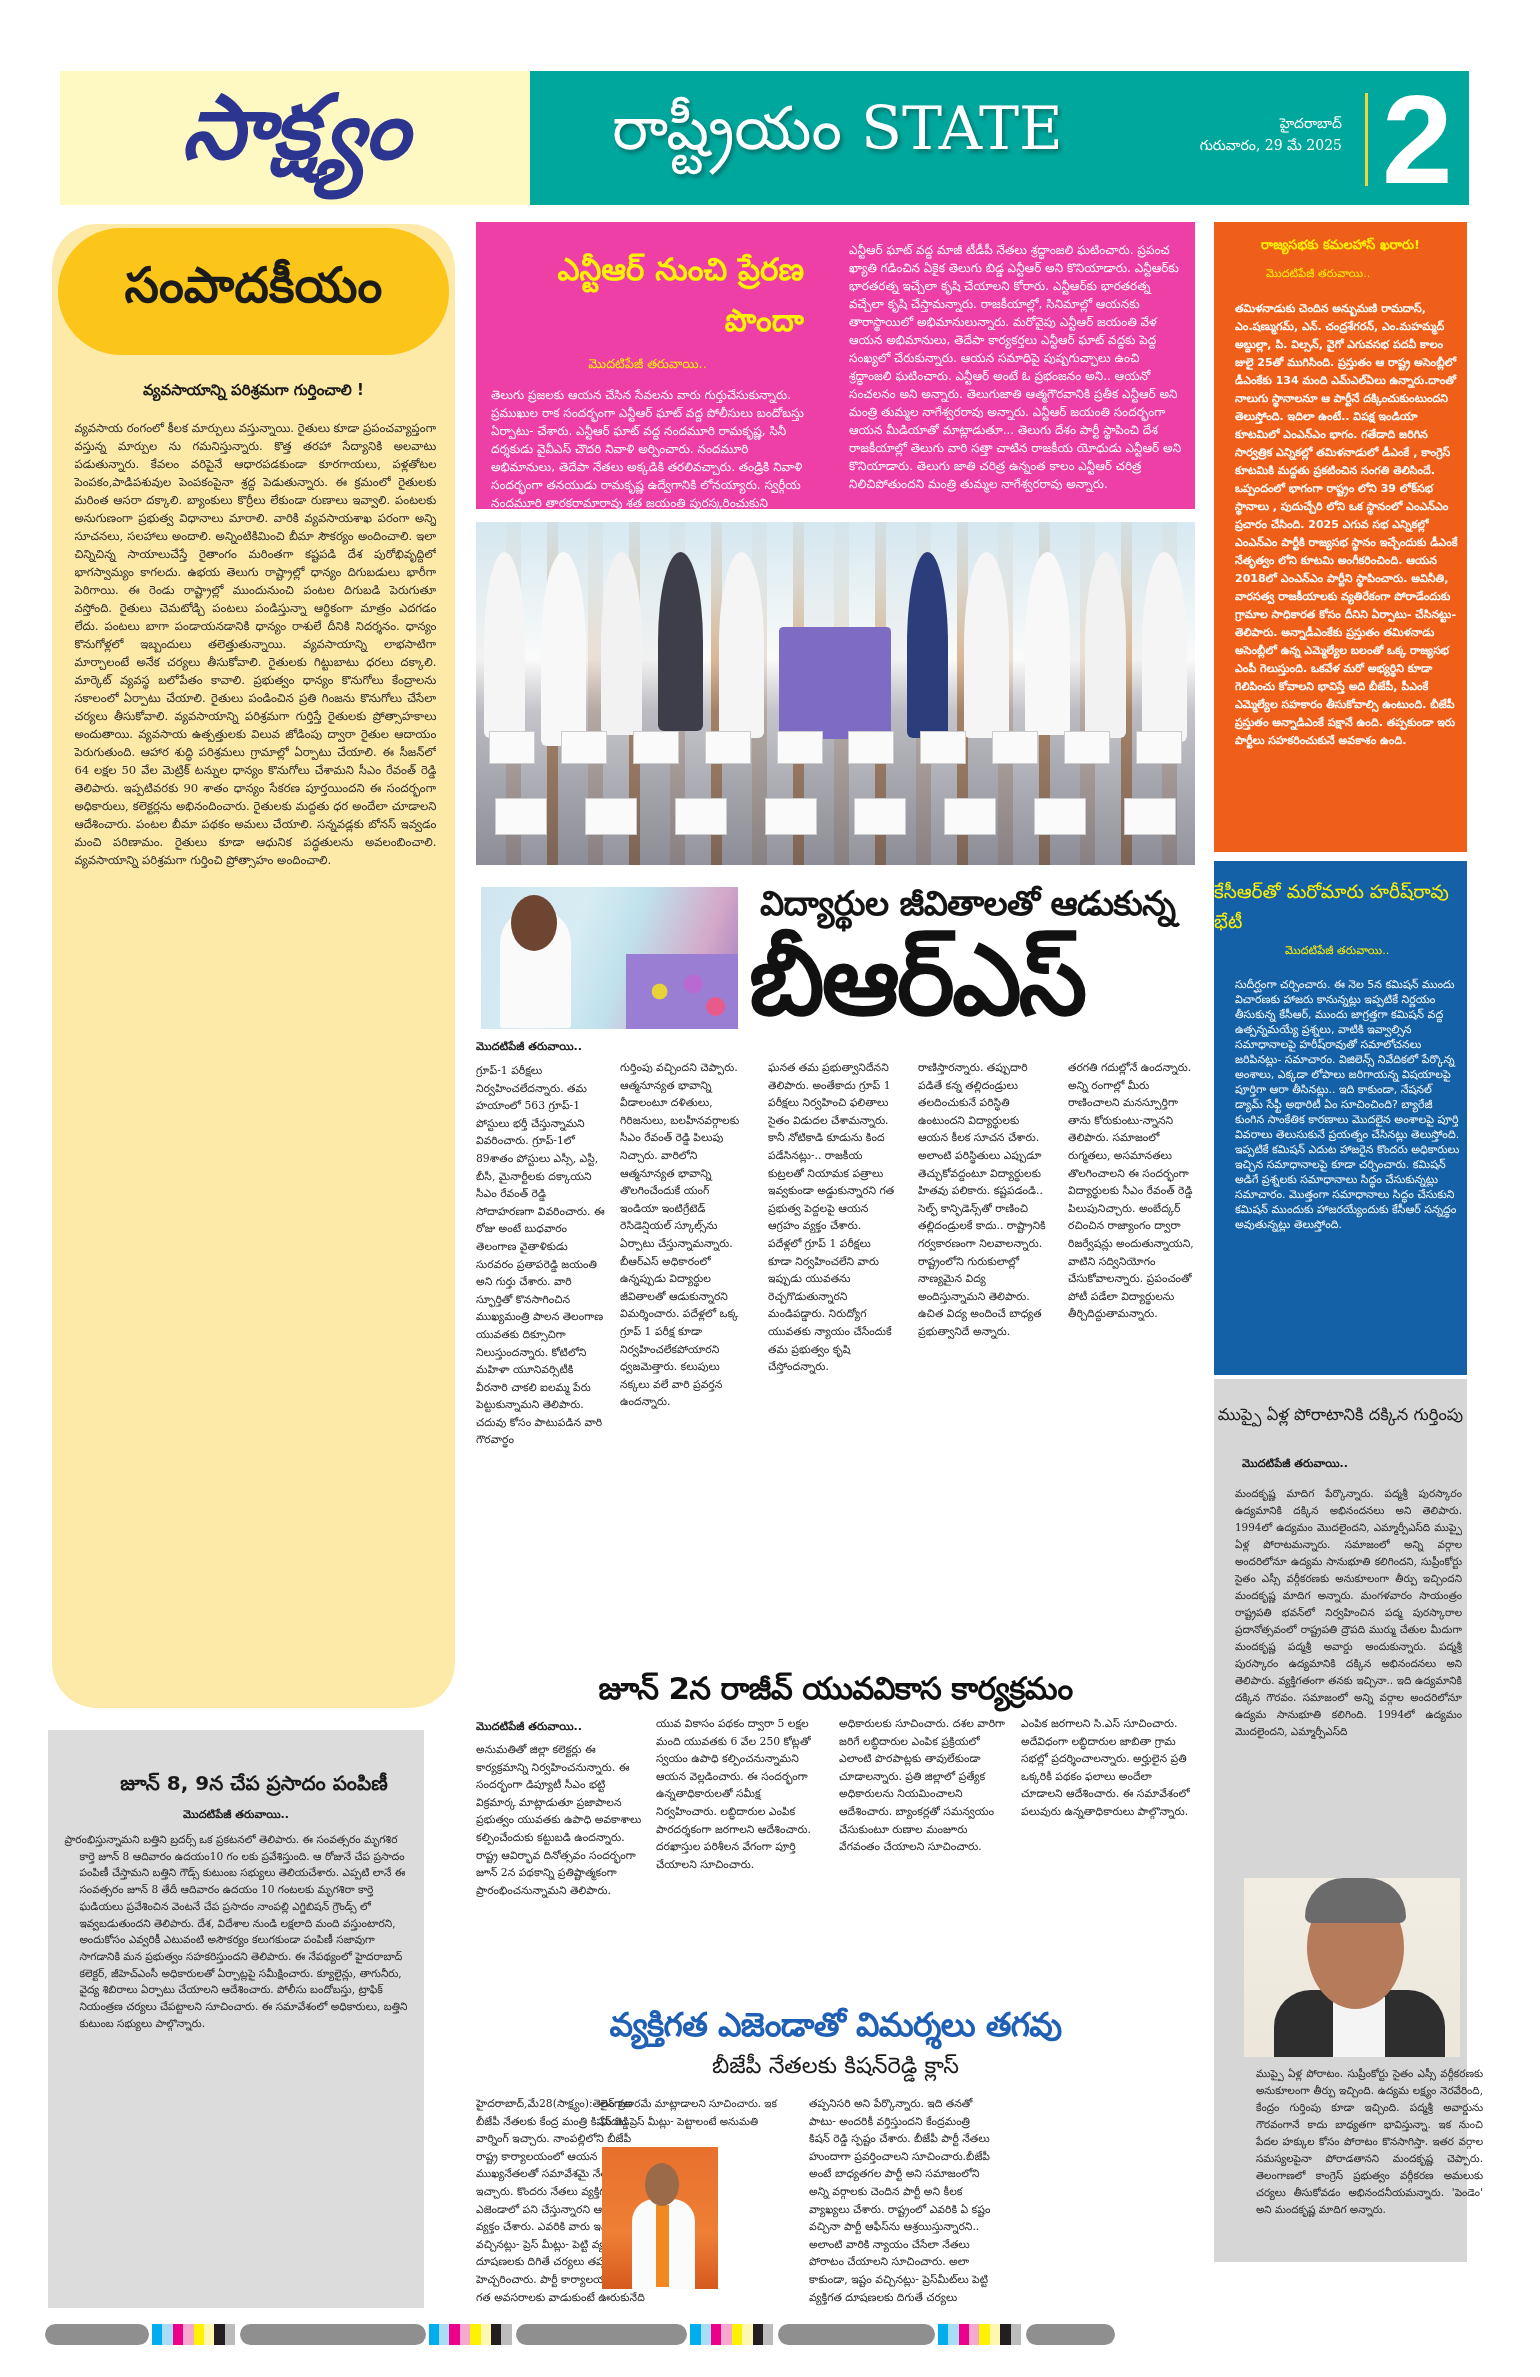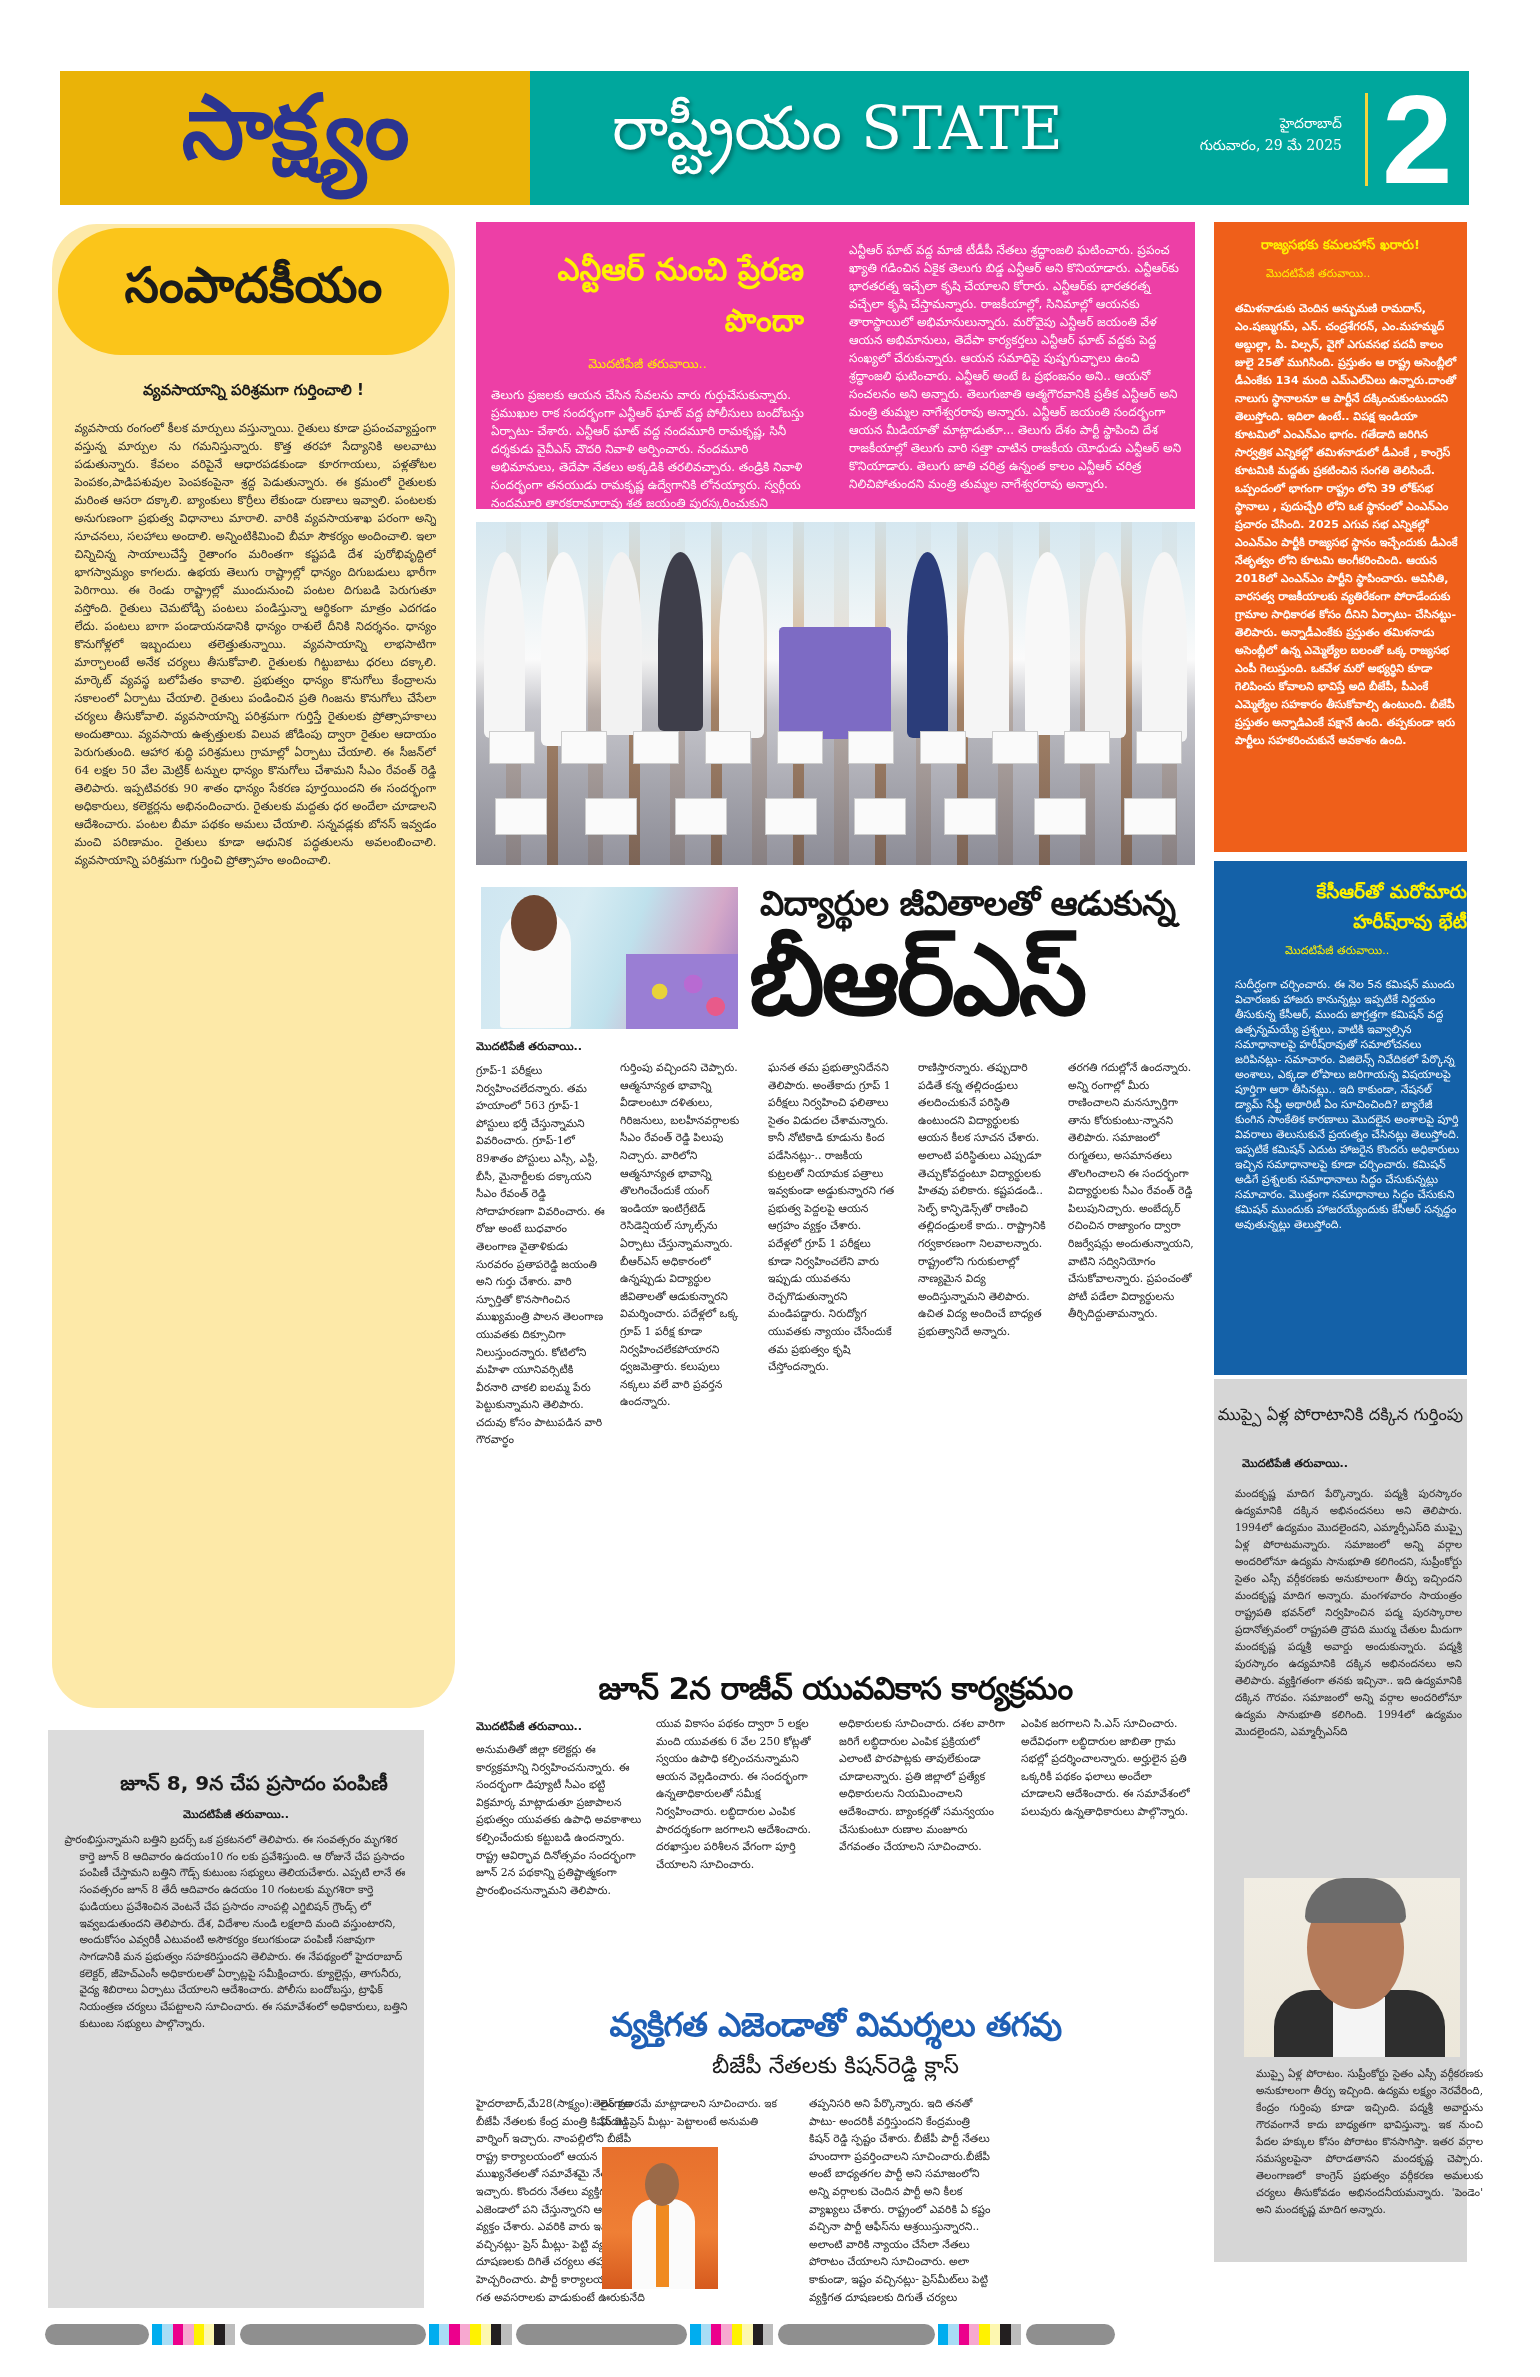--- a/index.html
+++ b/index.html
@@ -3,21 +3,21 @@
 <meta charset="utf-8">
 <style>
   * { box-sizing: border-box; margin: 0; padding: 0; }
   html, body { width: 1541px; height: 2377px; background: #ffffff; overflow: hidden; }
   body { position: relative; font-family: "DejaVu Sans", sans-serif; color: #1a1a1a; }
 
   .abs { position: absolute; }
 
   
   #masthead { left: 60px; top: 71px; width: 1409px; height: 134px; }
-  #logo-box { position: absolute; left: 0; top: 0; width: 470px; height: 134px; background: #eab308; display: flex; align-items: center; justify-content: center; }
+  #logo-box { position: absolute; left: 0; top: 0; width: 470px; height: 134px; background: #fef9c3; display: flex; align-items: center; justify-content: center; font-style: italic; }
   #logo-text { font-family: "DejaVu Sans", sans-serif; font-weight: bold; font-size: 89px; color: #2c3590; letter-spacing: -1.5px; }
   #section-box { position: absolute; left: 470px; top: 0; width: 939px; height: 134px; background: #00a79d; }
   #section-title { position: absolute; left: 82px; top: 22.4px; font-family: "DejaVu Serif", serif; font-size: 60px; color: #ffffff; text-shadow: 2.2px 3px 4.5px rgba(0,0,0,0.35); }
   #dateline { position: absolute; right: 127px; top: 41px; text-align: right; color: #ffffff; font-family: "DejaVu Serif", serif; font-size: 14px; line-height: 22.4px; }
   #page-divider { position: absolute; right: 101px; top: 22.4px; width: 3px; height: 93px; background: #f4d43c; }
   #page-number { position: absolute; right: 16.4px; top: -3px; font-family: "Liberation Sans", sans-serif; font-weight: bold; font-size: 127px; color: #ffffff; line-height: 142px; }
 
   
   #editorial { left: 52px; top: 224px; width: 403px; height: 1484px; background: #fde9a8; border-radius: 45px; overflow: hidden; }
   #editorial-banner { position: absolute; left: 6px; top: 3.7px; width: 391px; height: 127px; background: #fbc51a; border-radius: 63px; display: flex; align-items: center; justify-content: center; }
@@ -53,21 +53,21 @@
   #brs-dateline { left: 476px; top: 1040px; font-weight: bold; font-size: 11.2px; color: #222; }
   .news-col { position: absolute; font-family: "DejaVu Serif", serif; font-size: 10.8px; line-height: 17.6px; color: #222; overflow: hidden; }
 
   
   #rajya-box { left: 1214px; top: 222px; width: 253px; height: 630px; background: #ef5f1a; }
   #rajya-head { position: absolute; left: 0; top: 15px; width: 253px; text-align: center; font-weight: bold; font-size: 13px; color: #fff200; }
   #rajya-dateline { position: absolute; left: 52px; top: 45px; font-size: 11.2px; color: #fff200; }
   #rajya-body { position: absolute; left: 21px; top: 78px; width: 227px; font-size: 11px; line-height: 18px; color: #ffffff; font-weight: bold; }
 
   #kcr-box { left: 1214px; top: 861px; width: 253px; height: 514px; background: #1461a8; }
-  #kcr-head { position: absolute; left: 0; top: 16.4px; width: 253px; text-align: right; font-weight: bold; font-size: 18.6px; line-height: 30px; color: #fff200; padding-left: 36px; }
+  #kcr-head { position: absolute; left: 0; top: 16.4px; width: 253px; text-align: left; font-weight: normal; font-size: 18.6px; line-height: 30px; color: #fff200; }
   #kcr-dateline { position: absolute; left: 71px; top: 83px; font-size: 11.2px; color: #fff200; }
   #kcr-body { position: absolute; left: 21px; top: 116px; width: 227px; font-size: 11px; line-height: 15px; color: #ffffff; }
 
   #mrps-box { left: 1214px; top: 1379px; width: 253px; height: 883px; background: #d6d6d6; }
   #mrps-head { position: absolute; left: 0; top: 22.4px; width: 253px; text-align: center; font-weight: normal; font-size: 16.4px; line-height: 27px; color: #1a1a1a; }
   #mrps-dateline { position: absolute; left: 28px; top: 78px; font-size: 11.2px; font-weight: bold; color: #1a1a1a; }
   #mrps-body1 { position: absolute; left: 21px; top: 106px; width: 227px; font-family: "DejaVu Serif", serif; font-size: 10.4px; line-height: 17px; text-align: justify; color: #222; }
   #mrps-photo { position: absolute; left: 30px; top: 499px; width: 216px; height: 179px; overflow: hidden; background: linear-gradient(180deg, #f1ede3 0%, #ece7da 100%); }
   #mrps-photo .face { position: absolute; left: 63px; top: 7.5px; width: 97px; height: 123px; background: #b57b5a; border-radius: 50%; }
   #mrps-photo .hair { position: absolute; left: 61px; top: 0; width: 101px; height: 45px; background: #6b6b6b; border-radius: 45px 45px 7.5px 7.5px; }

